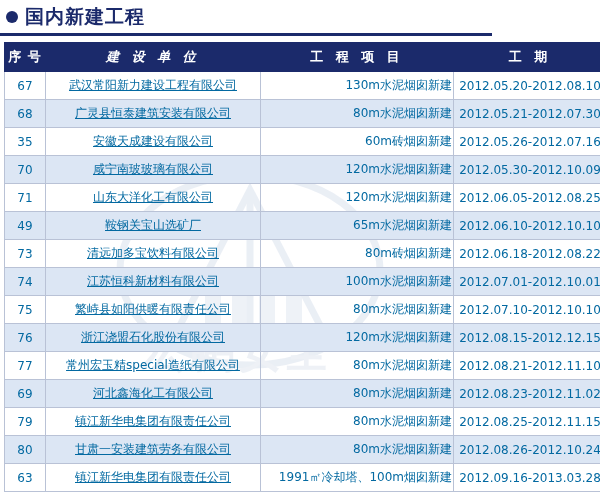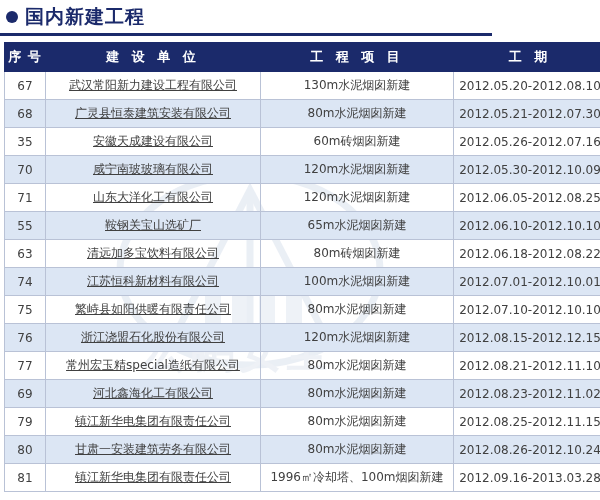--- a/index.html
+++ b/index.html
@@ -89,38 +89,38 @@
     font-weight: bold;
     height: 26px;
     letter-spacing: 4px;
     border: 1px solid #1b2a6b;
     text-align: center;
     vertical-align: middle;
   }
   table.data th.c0 { letter-spacing: 1px; }
   table.data td {
     font-size: 12px;
-    color: #404040;
+    color: #0369a1;
     height: 25px;
     border: 1px solid #b9c2d6;
     text-align: center;
     vertical-align: middle;
     white-space: nowrap;
     overflow: hidden;
   }
   table.data tr.alt td {
     background: #dce6f4;
     margin-left: 44px;
   }
   table.data tr td.c0 { width: 38px; }
   table.data tr td.c1 { width: 212px; text-decoration: underline; }
-  table.data tr td.c2 { width: 190px; }
+  table.data tr td.c2 { width: 190px; text-align: right; }
   table.data tr td.c3 { width: 150px; }
   table.data th.c0 { width: 38px; }
-  table.data th.c1 { width: 212px; }
+  table.data th.c1 { width: 212px; font-style: italic; }
   table.data th.c2 { width: 190px; }
   table.data th.c3 { width: 150px; }
 </style>
 </head>
 <body>
 
 <div class="page">
 
   <div class="watermark">
     <svg width="600" height="300" viewBox="0 0 600 300" xmlns="http://www.w3.org/2000/svg">
@@ -179,27 +179,27 @@
           <td class="c2">120m水泥烟囱新建</td>
           <td class="c3">2012.05.30-2012.10.09</td>
         </tr>
         <tr>
           <td class="c0">71</td>
           <td class="c1">山东大洋化工有限公司</td>
           <td class="c2">120m水泥烟囱新建</td>
           <td class="c3">2012.06.05-2012.08.25</td>
         </tr>
         <tr class="alt">
-          <td class="c0">55</td>
+          <td class="c0">49</td>
           <td class="c1">鞍钢关宝山选矿厂</td>
           <td class="c2">65m水泥烟囱新建</td>
           <td class="c3">2012.06.10-2012.10.10</td>
         </tr>
         <tr>
-          <td class="c0">63</td>
+          <td class="c0">73</td>
           <td class="c1">清远加多宝饮料有限公司</td>
           <td class="c2">80m砖烟囱新建</td>
           <td class="c3">2012.06.18-2012.08.22</td>
         </tr>
         <tr class="alt">
           <td class="c0">74</td>
           <td class="c1">江苏恒科新材料有限公司</td>
           <td class="c2">100m水泥烟囱新建</td>
           <td class="c3">2012.07.01-2012.10.01</td>
         </tr>
@@ -233,22 +233,22 @@
           <td class="c2">80m水泥烟囱新建</td>
           <td class="c3">2012.08.25-2012.11.15</td>
         </tr>
         <tr class="alt">
           <td class="c0">80</td>
           <td class="c1">甘肃一安装建筑劳务有限公司</td>
           <td class="c2">80m水泥烟囱新建</td>
           <td class="c3">2012.08.26-2012.10.24</td>
         </tr>
         <tr>
-          <td class="c0">81</td>
+          <td class="c0">63</td>
           <td class="c1">镇江新华电集团有限责任公司</td>
-          <td class="c2">1996㎡冷却塔、100m烟囱新建</td>
+          <td class="c2">1991㎡冷却塔、100m烟囱新建</td>
           <td class="c3">2012.09.16-2013.03.28</td>
         </tr>
       </tbody>
     </table>
   </div>
 
 </div>
 
 </body></html>

